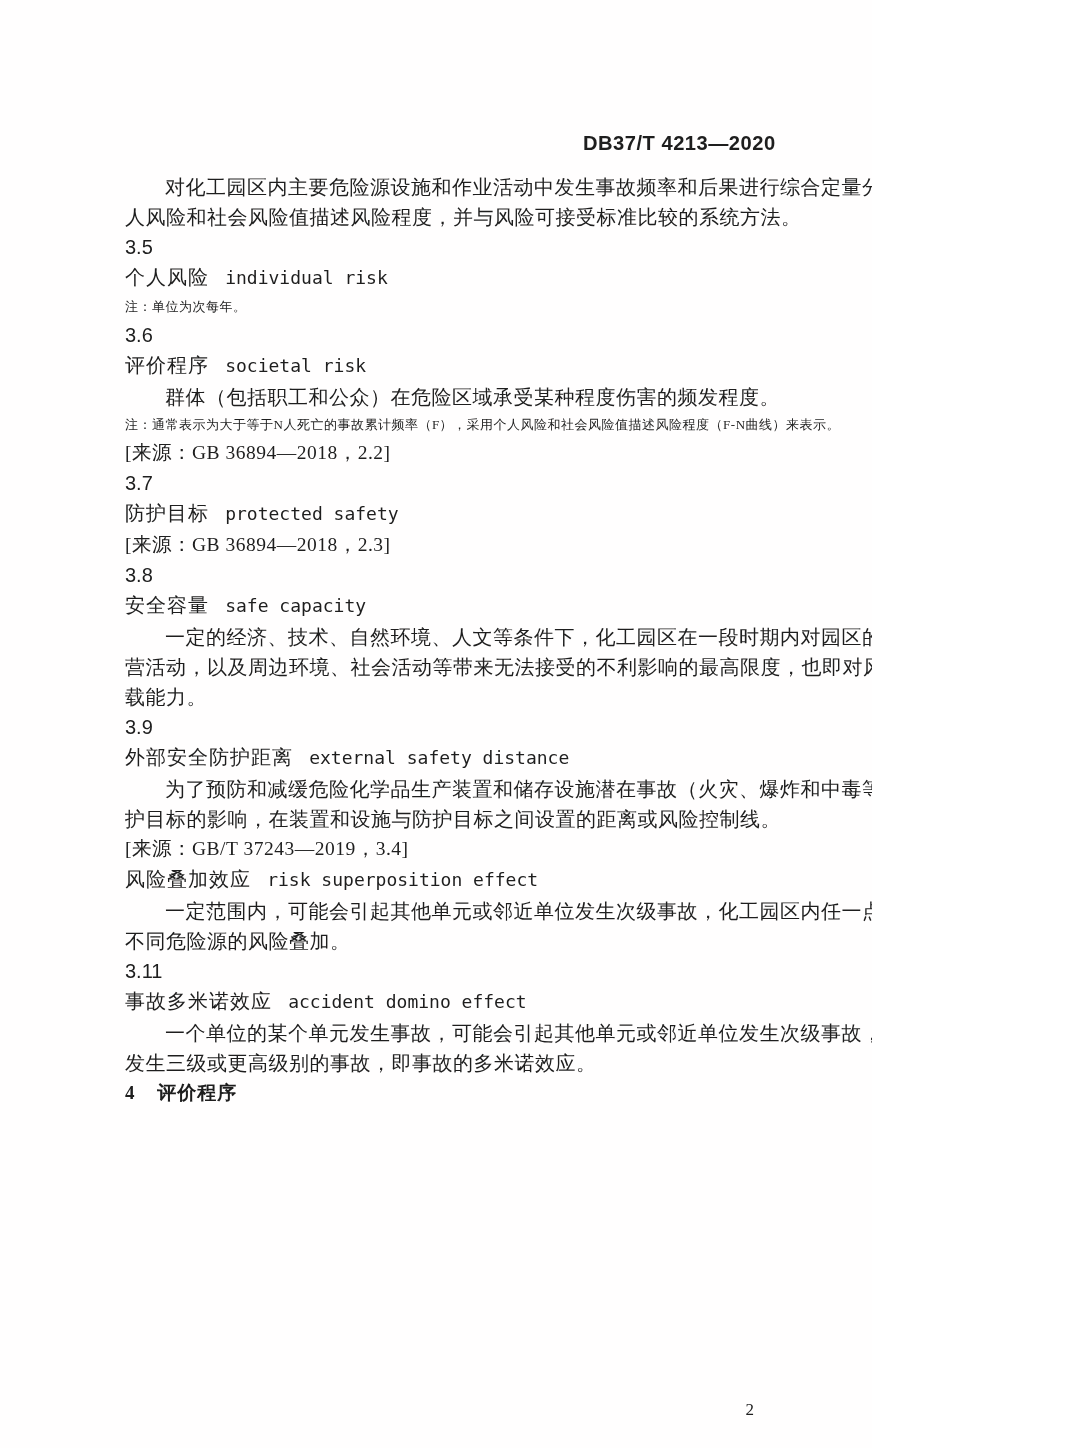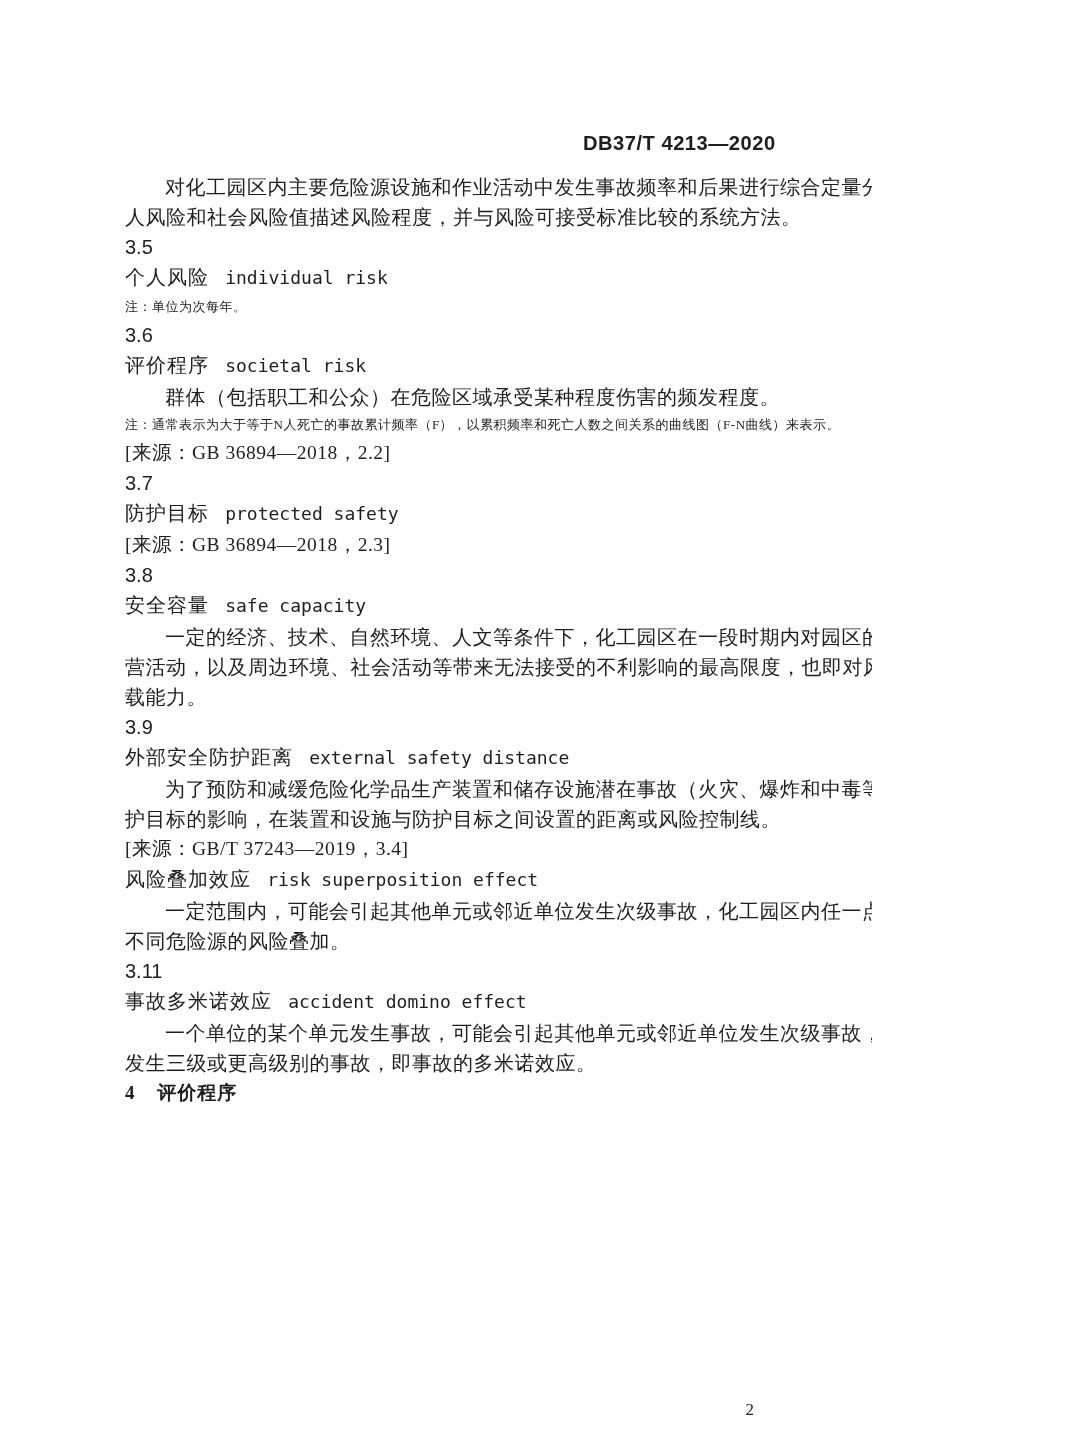--- a/index.html
+++ b/index.html
@@ -85,21 +85,21 @@
       </p>
       <p class="note">注：单位为次每年。</p>
     </div>
 
     <div>
       <p class="term-number">3.6</p>
       <p class="term-line">
         <span class="term-zh">评价程序</span><span class="term-en">societal risk</span>
       </p>
       <p class="definition">群体（包括职工和公众）在危险区域承受某种程度伤害的频发程度。</p>
-      <p class="note">注：通常表示为大于等于N人死亡的事故累计频率（F），以累积频率和死亡人数之间关系的曲线图（F-N曲线）来表示。</p>
+      <p class="note">注：通常表示为大于等于N人死亡的事故累计频率（F），采用个人风险和社会风险值描述风险程度（F-N曲线）来表示。</p>
       <p class="source">[来源：GB 36894—2018，2.2]</p>
     </div>
 
     <div>
       <p class="term-number">3.7</p>
       <p class="term-line">
         <span class="term-zh">防护目标</span><span class="term-en">protected safety</span>
       </p>
       <p class="source">[来源：GB 36894—2018，2.3]</p>
     </div>

